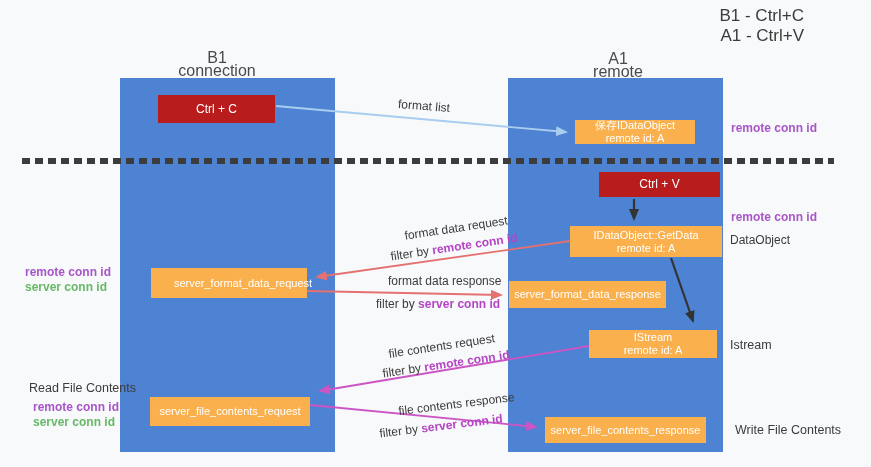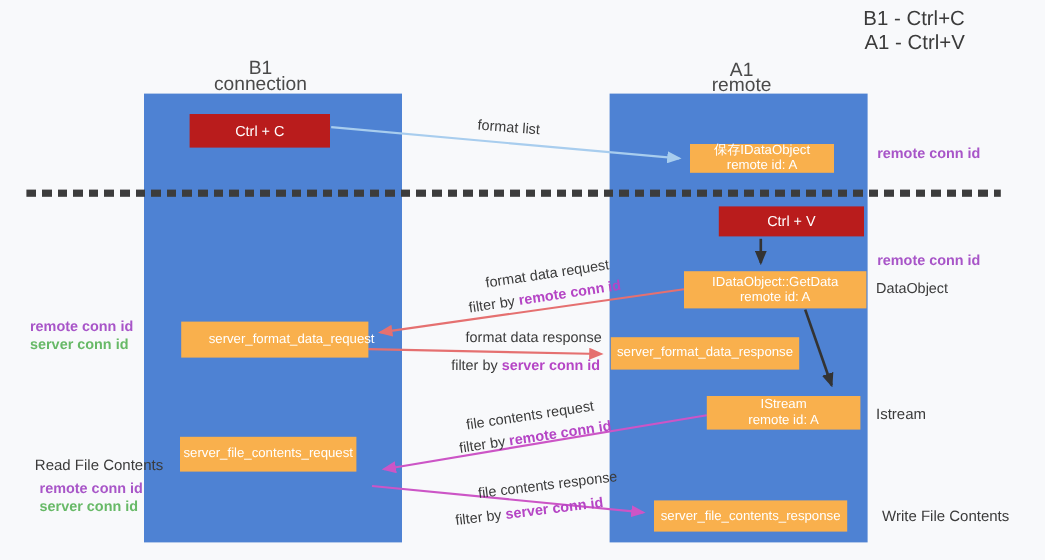--- a/index.html
+++ b/index.html
@@ -105,21 +105,21 @@
 
   <div class="box orange" style="left:509px; top:281px; width:157px; height:27px;">
     <div>server_format_data_response</div>
   </div>
 
   <div class="box orange" style="left:589px; top:330px; width:128px; height:28px;">
     <div>IStream</div>
     <div>remote id: A</div>
   </div>
 
-  <div class="box orange" style="left:150px; top:364px; width:147px; height:29px;">
+  <div class="box orange" style="left:150px; top:397px; width:160px; height:29px;">
     <div>server_file_contents_request</div>
   </div>
 
   <div class="box orange" style="left:545px; top:417px; width:161px; height:26px;">
     <div>server_file_contents_response</div>
   </div>
 
   <div class="lbl rot-p4" style="left:398px; top:99px;">format list</div>
 
   <div class="lbl rot-m8" style="left:404px; top:221px;">format data request</div>

